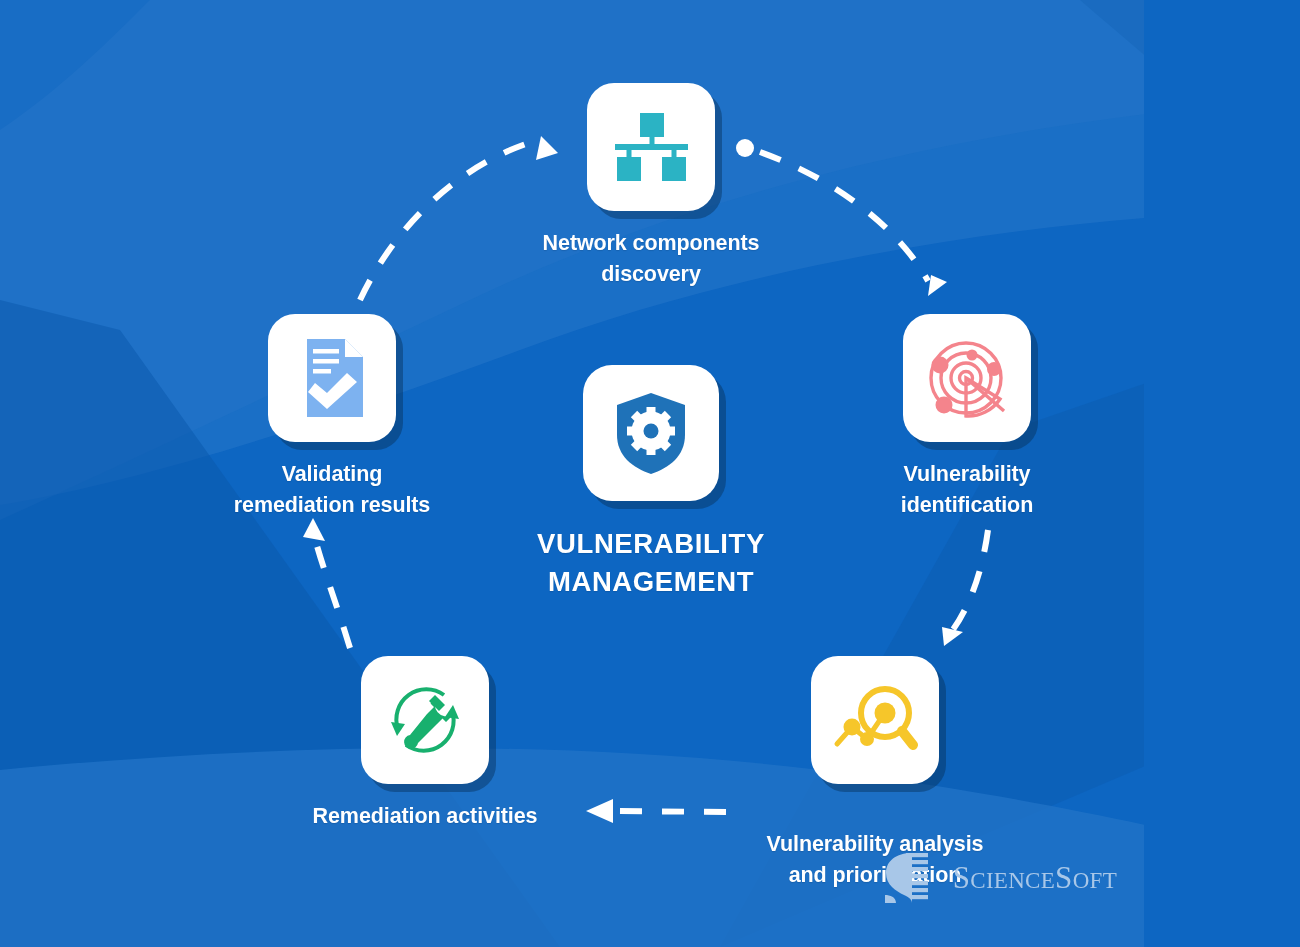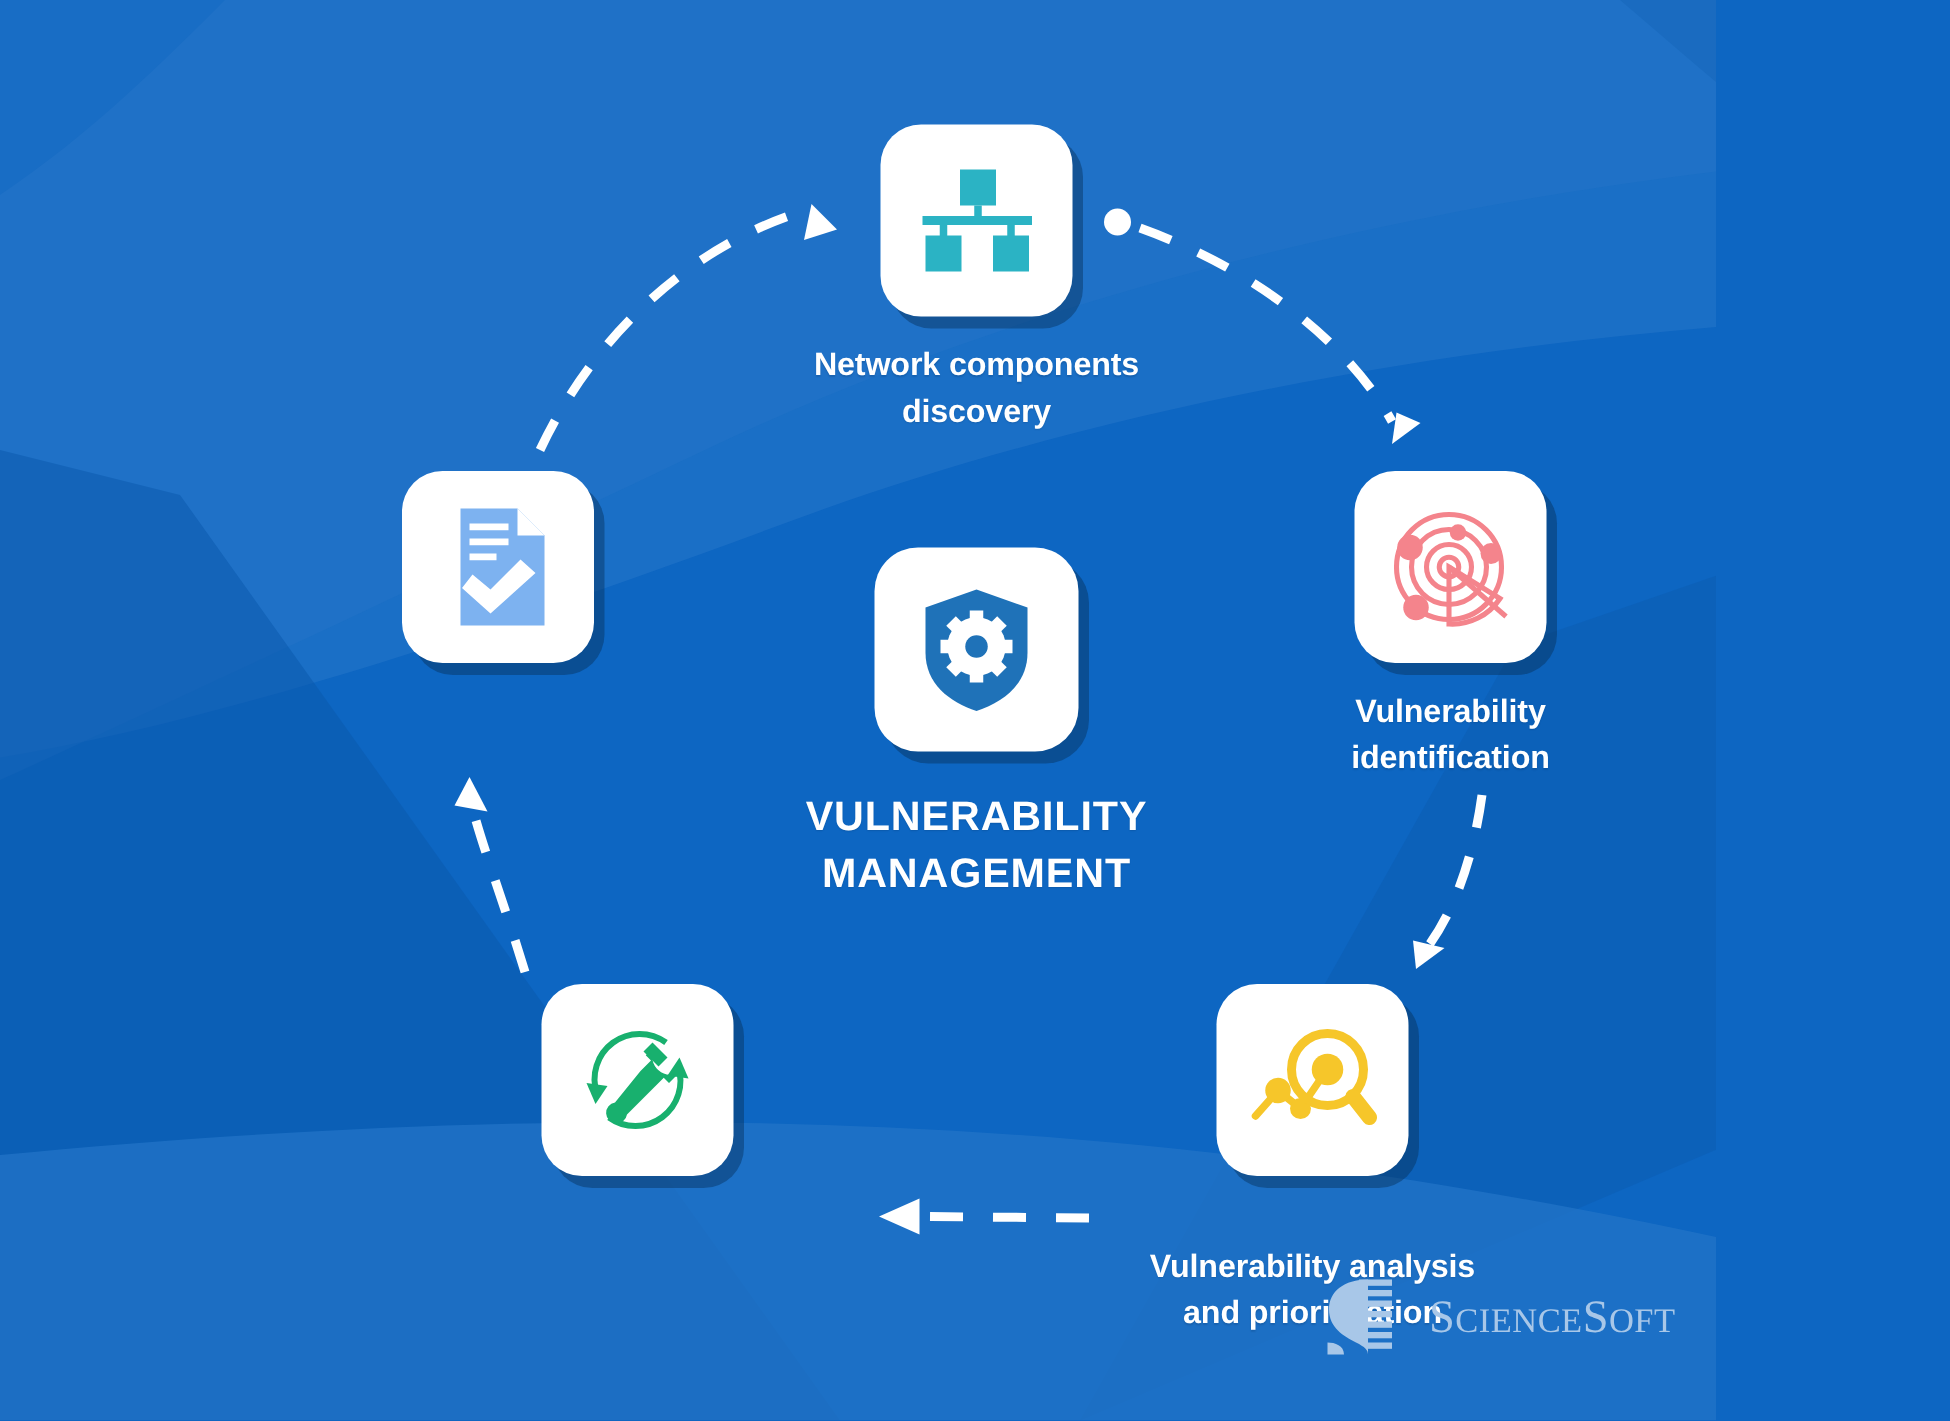--- a/index.html
+++ b/index.html
@@ -173,35 +173,38 @@
         <path d="M 16 52 A 30 30 0 0 1 62 18" fill="none" stroke="#18b06e" stroke-width="4"></path>
         <path d="M 70 34 A 30 30 0 0 1 24 68" fill="none" stroke="#18b06e" stroke-width="4"></path>
         <polygon points="9,45 23,47 15,59" fill="#18b06e"></polygon>
         <polygon points="77,42 63,40 71,28" fill="#18b06e"></polygon>
         <g fill="#18b06e">
           <path d="M 55 20 L 48.5 26.5 L 52 30 L 45 37 L 28 58 A 7 7 0 1 0 36 66 L 55 47 L 60.5 41.5 L 64 45 L 70.5 38.5 A 12.5 12.5 0 0 1 55 20 Z"></path>
         </g>
         <path d="M 53 18 L 47 24 L 57 34 L 63 28 Z" fill="#18b06e"></path>
       </svg>
     </div>
+    <div class="label">Remediation activities</div>
   </div>
 
   <div class="node" id="node-validating">
     <div class="card">
       <svg width="78" height="86" viewBox="0 0 78 86">
         <path d="M 14 4 L 52 4 L 70 22 L 70 82 L 14 82 Z" fill="#7db2f0"></path>
         <path d="M 52 4 L 70 22 L 52 22 Z" fill="#ffffff"></path>
         <g fill="#ffffff">
           <rect x="20" y="14" width="26" height="4.5"></rect>
           <rect x="20" y="24" width="26" height="4.5"></rect>
           <rect x="20" y="34" width="18" height="4.5"></rect>
         </g>
         <polygon points="22,48 34,58 54,38 64,47 34,74 15,57" fill="#ffffff"></polygon>
       </svg>
     </div>
+    <div class="label">Validating
+remediation results</div>
   </div>
 
   <div class="node" id="node-center">
     <div class="card center">
       <svg width="76" height="86" viewBox="0 0 76 86">
         <path d="M 38 3 L 72 15 L 72 45 C 72 66 56 78 38 84 C 20 78 4 66 4 45 L 4 15 Z" fill="#1f72b8"></path>
         <g fill="#ffffff" transform="translate(38,41)">
           <circle r="19.5"></circle>
           <g>
             <rect x="-4.5" y="-24" width="9" height="9"></rect>

